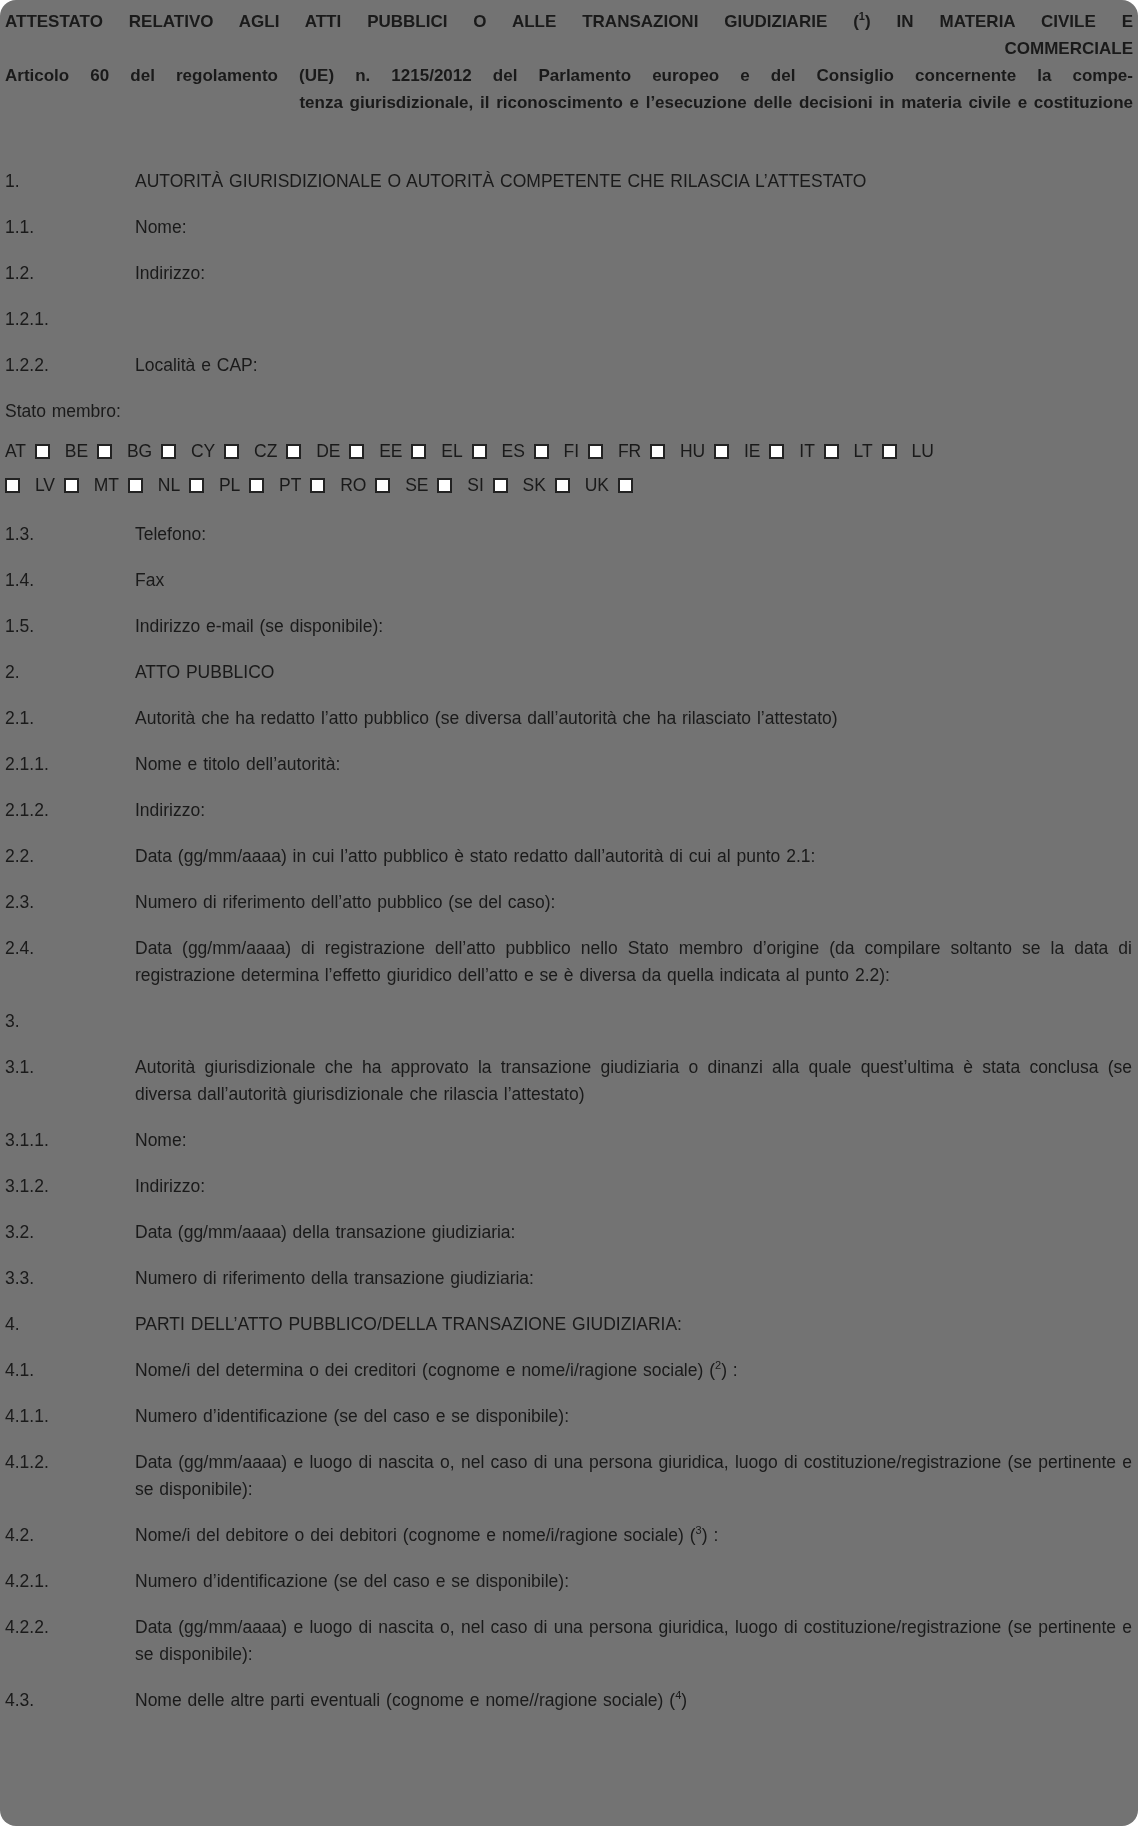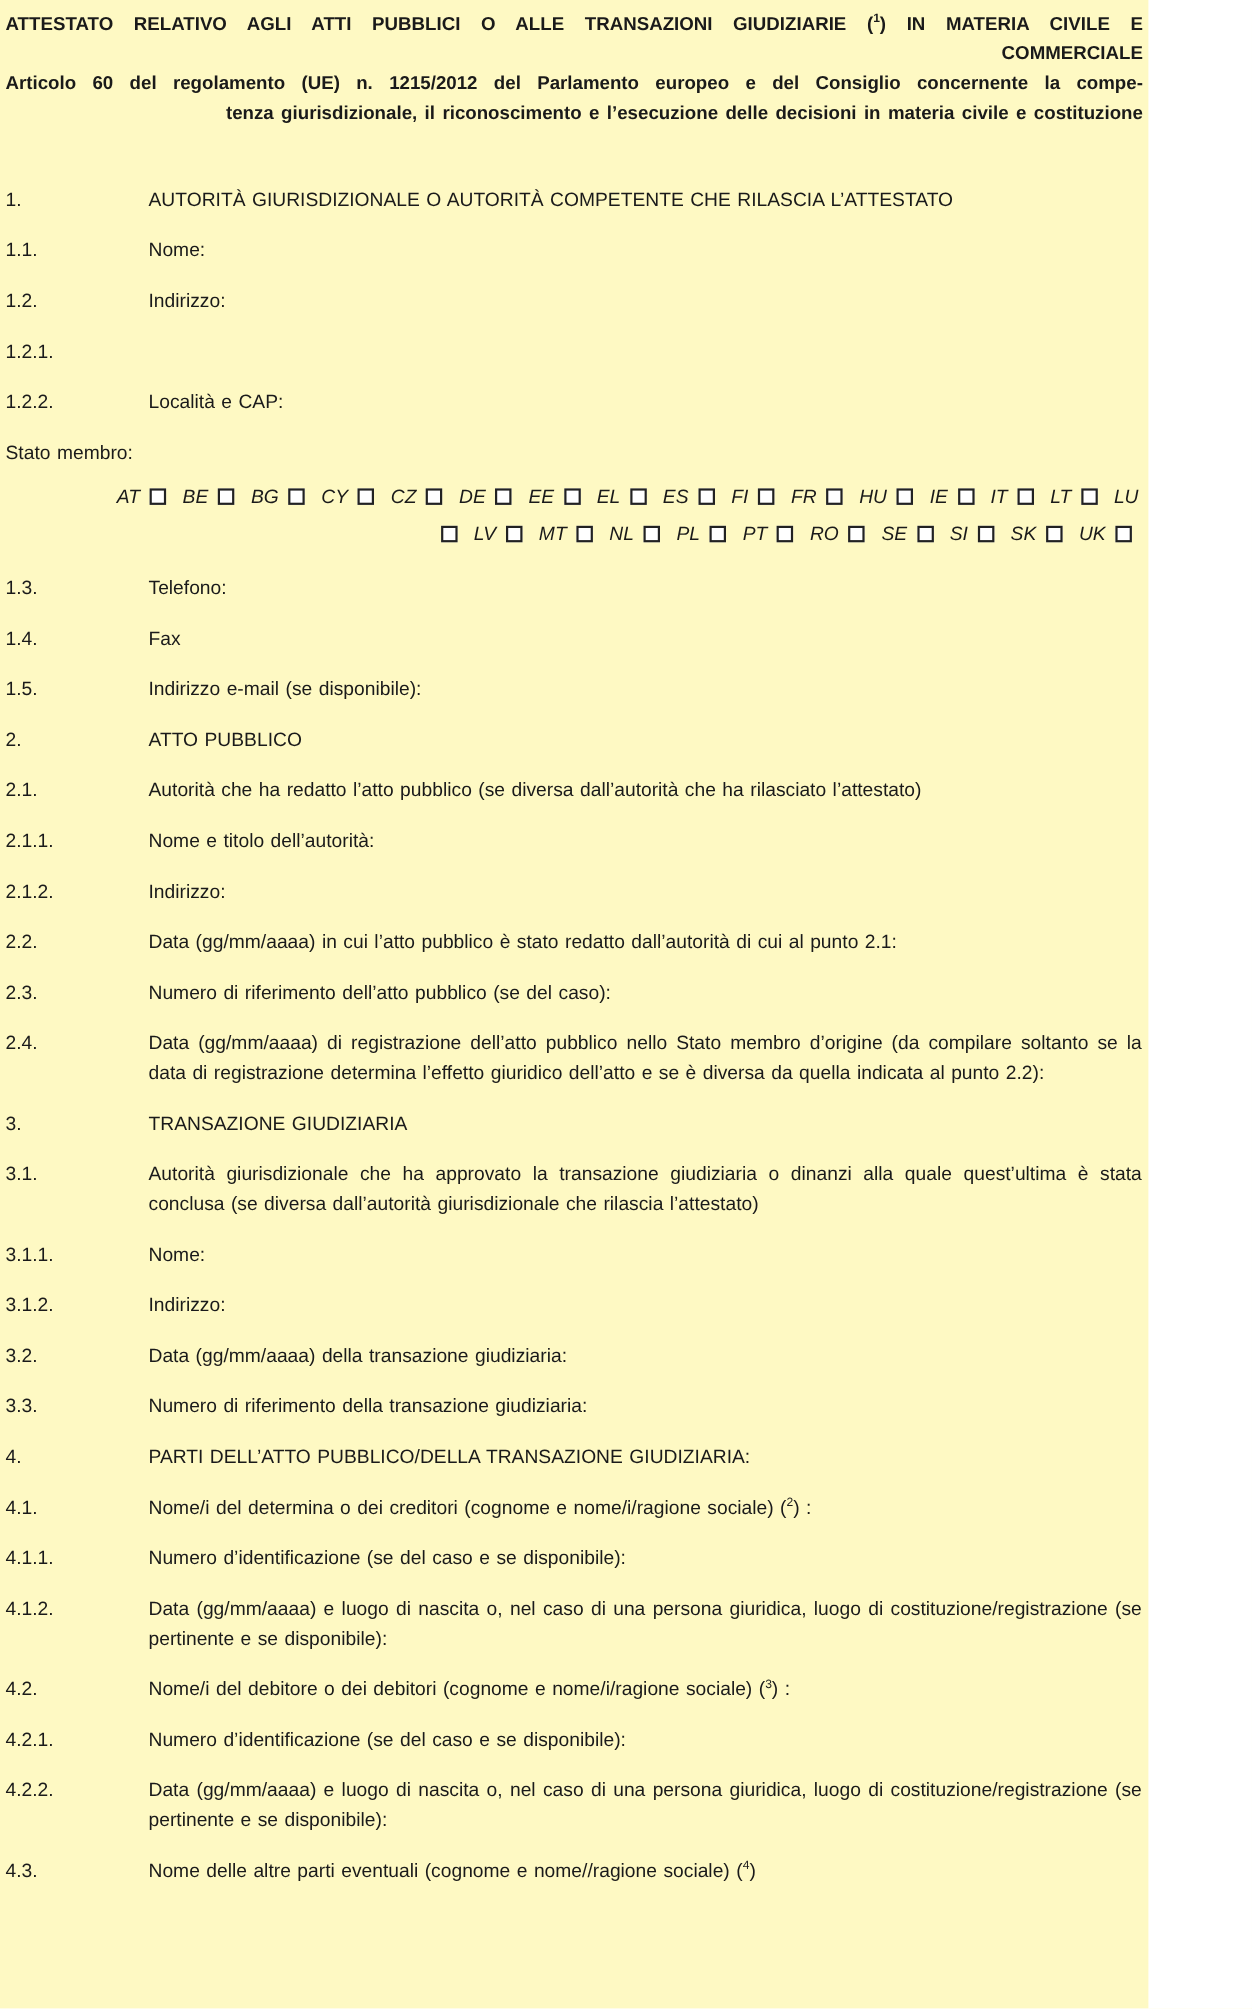--- a/index.html
+++ b/index.html
@@ -1,24 +1,25 @@
 <!DOCTYPE html>
 <html><head>
 <meta charset="utf-8">
 <style>
   * { box-sizing: border-box; }
   html, body { margin: 0; padding: 0; background: #ffffff; }
   .page {
-    width: 1044px;
+    width: 1138px;
     height: 1826px;
-    background: #fef9c3;
+    background: #737373;
     color: #1a1a1a;
     font-family: "Liberation Sans", "DejaVu Sans", sans-serif;
     padding: 8px 5px 0 5px;
     overflow: hidden;
+    border-radius: 16px;
   }
   .doc-title, .doc-subtitle {
     font-size: 17px;
     font-weight: 700;
     line-height: 27px;
     word-spacing: 2px;
   }
   .doc-subtitle { }
   .t-justify { text-align: justify; text-align-last: justify; }
   .t-center { text-align: right; }
@@ -26,21 +27,21 @@
   .row {
     display: flex;
     margin-bottom: 19px;
     font-size: 17.5px;
     line-height: 27px;
     word-spacing: 1px;
   }
   .num { flex: 0 0 130px; }
   .txt { flex: 1 1 auto; text-align: justify; padding-right: 1px; }
   sup { font-size: 11px; line-height: 0; }
-  .cb-block { margin-top: 9px; line-height: 34px; text-align: right; font-style: italic; }
+  .cb-block { margin-top: 9px; line-height: 34px; text-align: left; }
   .checkbox {
     display: inline-block;
     width: 15px;
     height: 15px;
     border: 2px solid #222222;
     vertical-align: -2px;
     margin-right: 9px;
     background: #ffffff;
   }
   .cb-code { margin-right: 3px; }
@@ -118,21 +119,20 @@
       <div class="row">
         <div class="num">2.3.</div>
         <div class="txt"><span>Numero di riferimento dell’atto pubblico (se del caso):</span></div>
       </div>
       <div class="row">
         <div class="num">2.4.</div>
         <div class="txt"><span>Data (gg/mm/aaaa) di registrazione dell’atto pubblico nello Stato membro d’origine (da compilare soltanto se la data di registrazione determina l’effetto giuridico dell’atto e se è diversa da quella indicata al punto 2.2):</span></div>
       </div>
       <div class="row">
         <div class="num">3.</div>
-        <div class="txt"><span>TRANSAZIONE GIUDIZIARIA</span></div>
       </div>
       <div class="row">
         <div class="num">3.1.</div>
         <div class="txt"><span>Autorità giurisdizionale che ha approvato la transazione giudiziaria o dinanzi alla quale quest’ultima è stata conclusa (se diversa dall’autorità giurisdizionale che rilascia l’attestato)</span></div>
       </div>
       <div class="row">
         <div class="num">3.1.1.</div>
         <div class="txt"><span>Nome:</span></div>
       </div>
       <div class="row">

